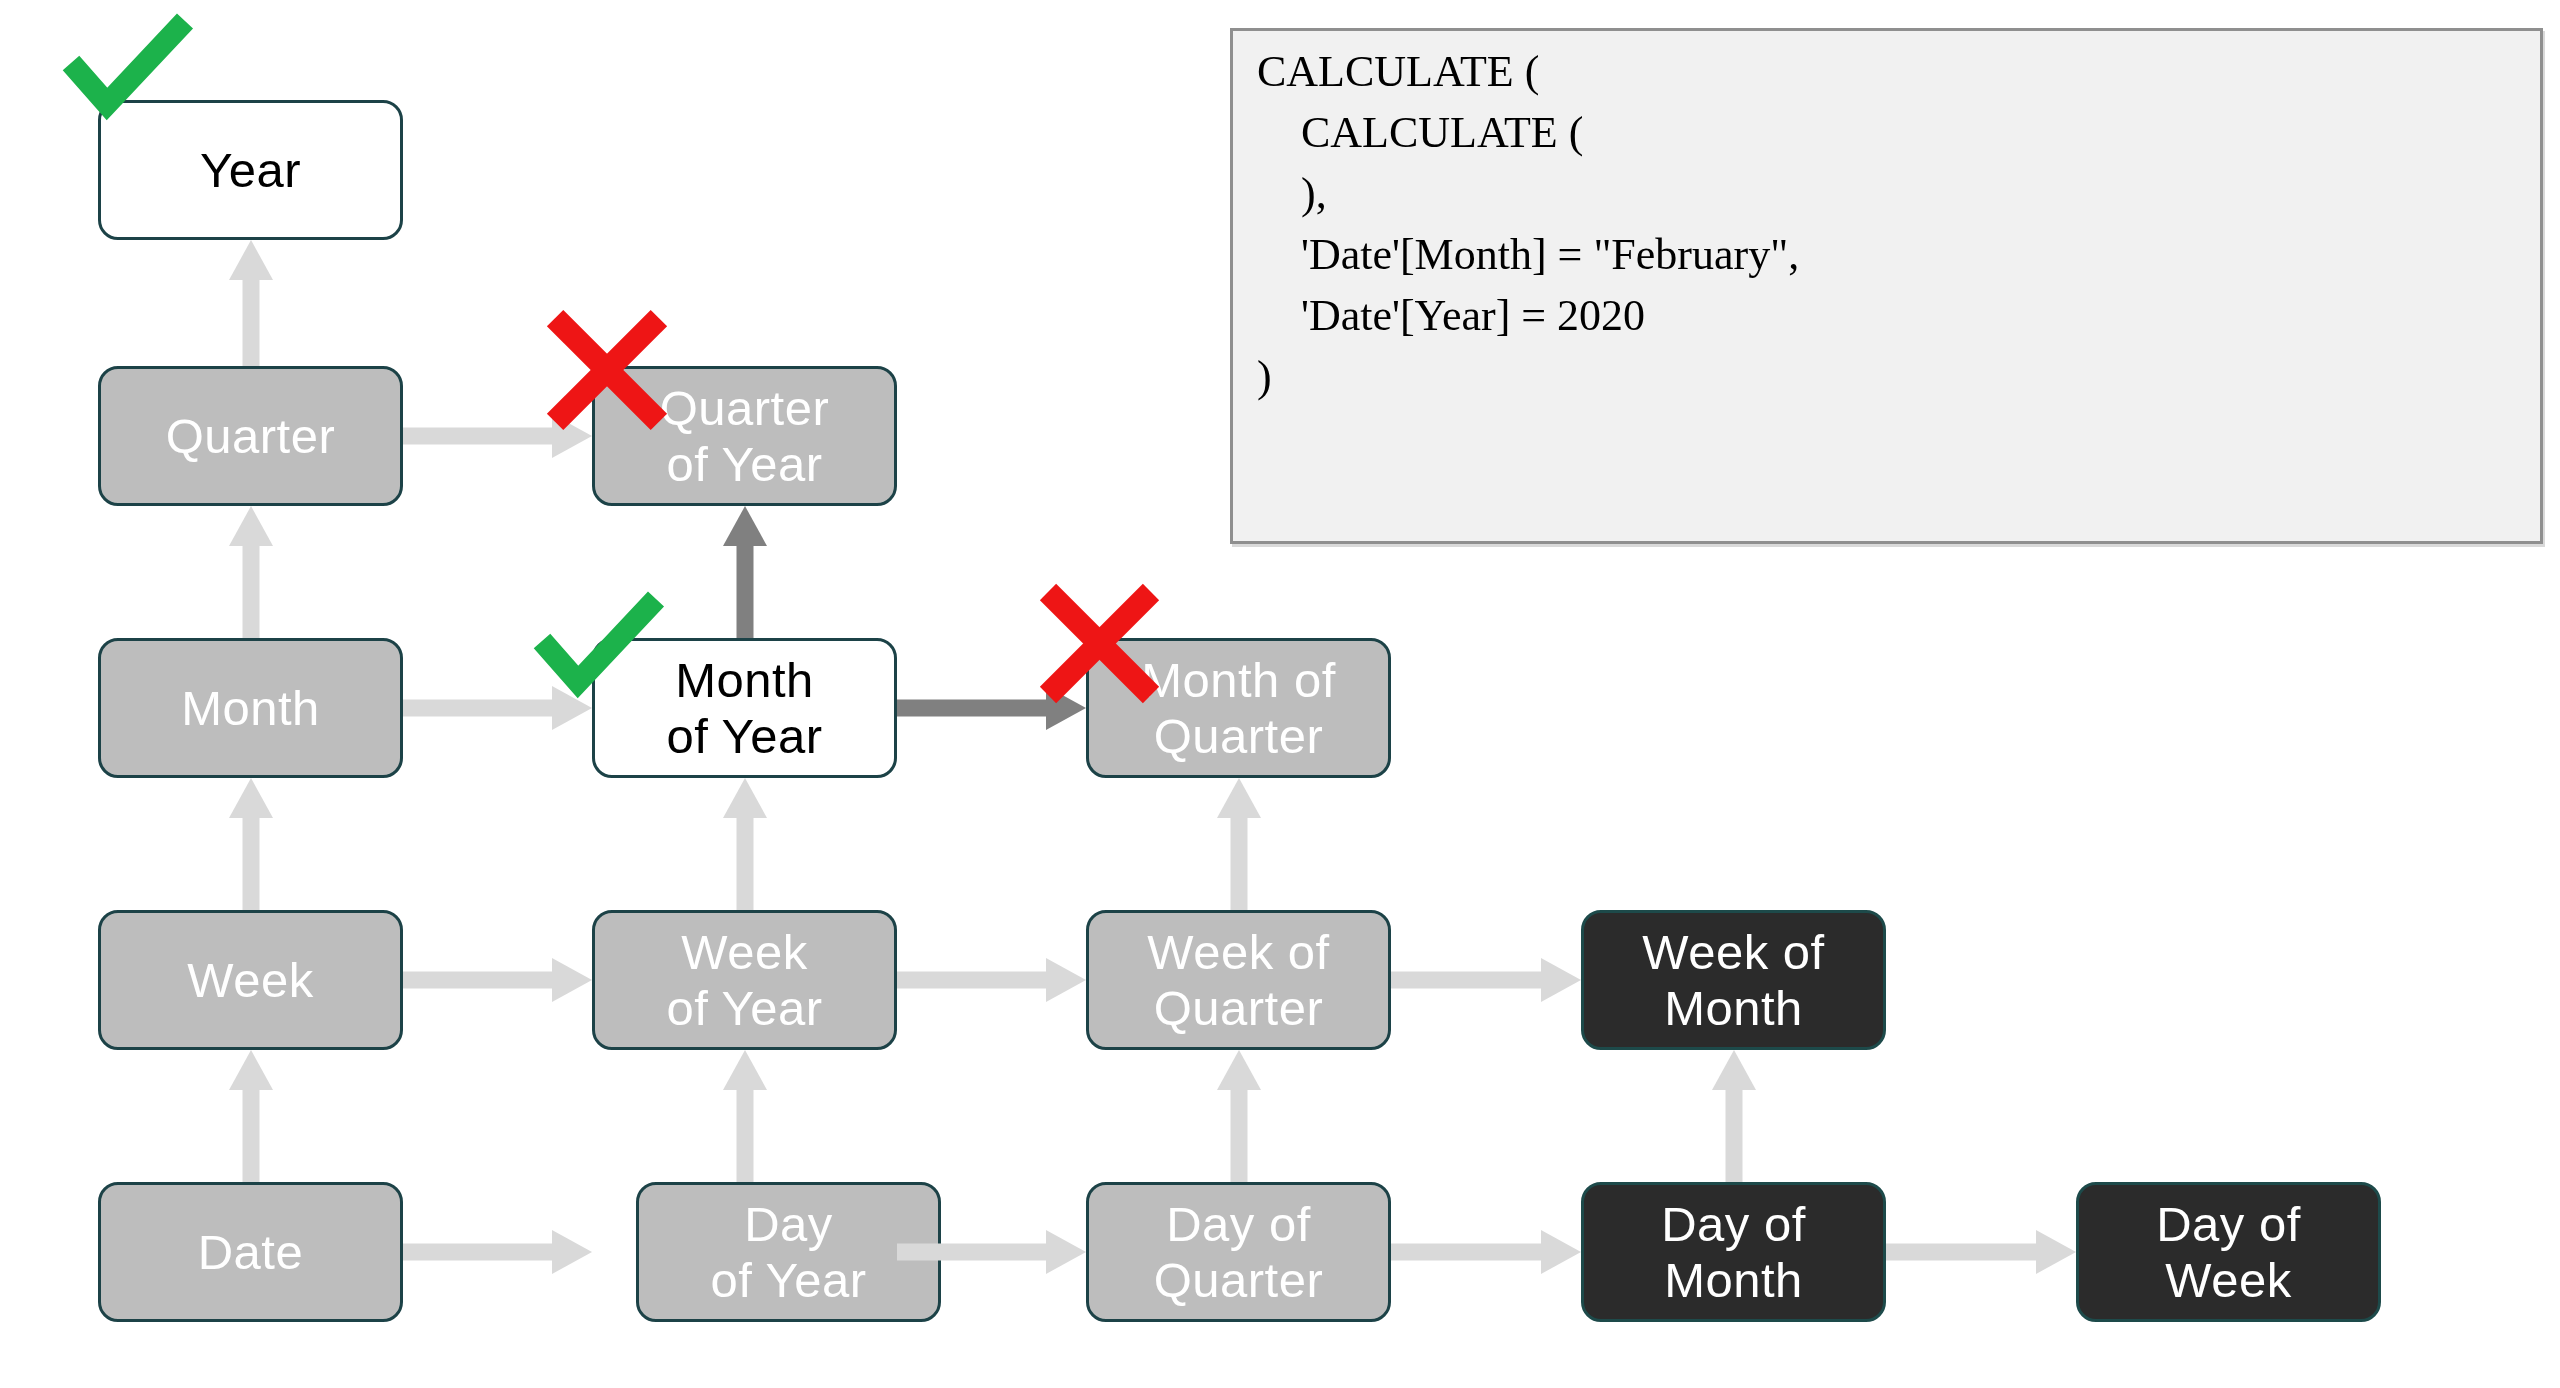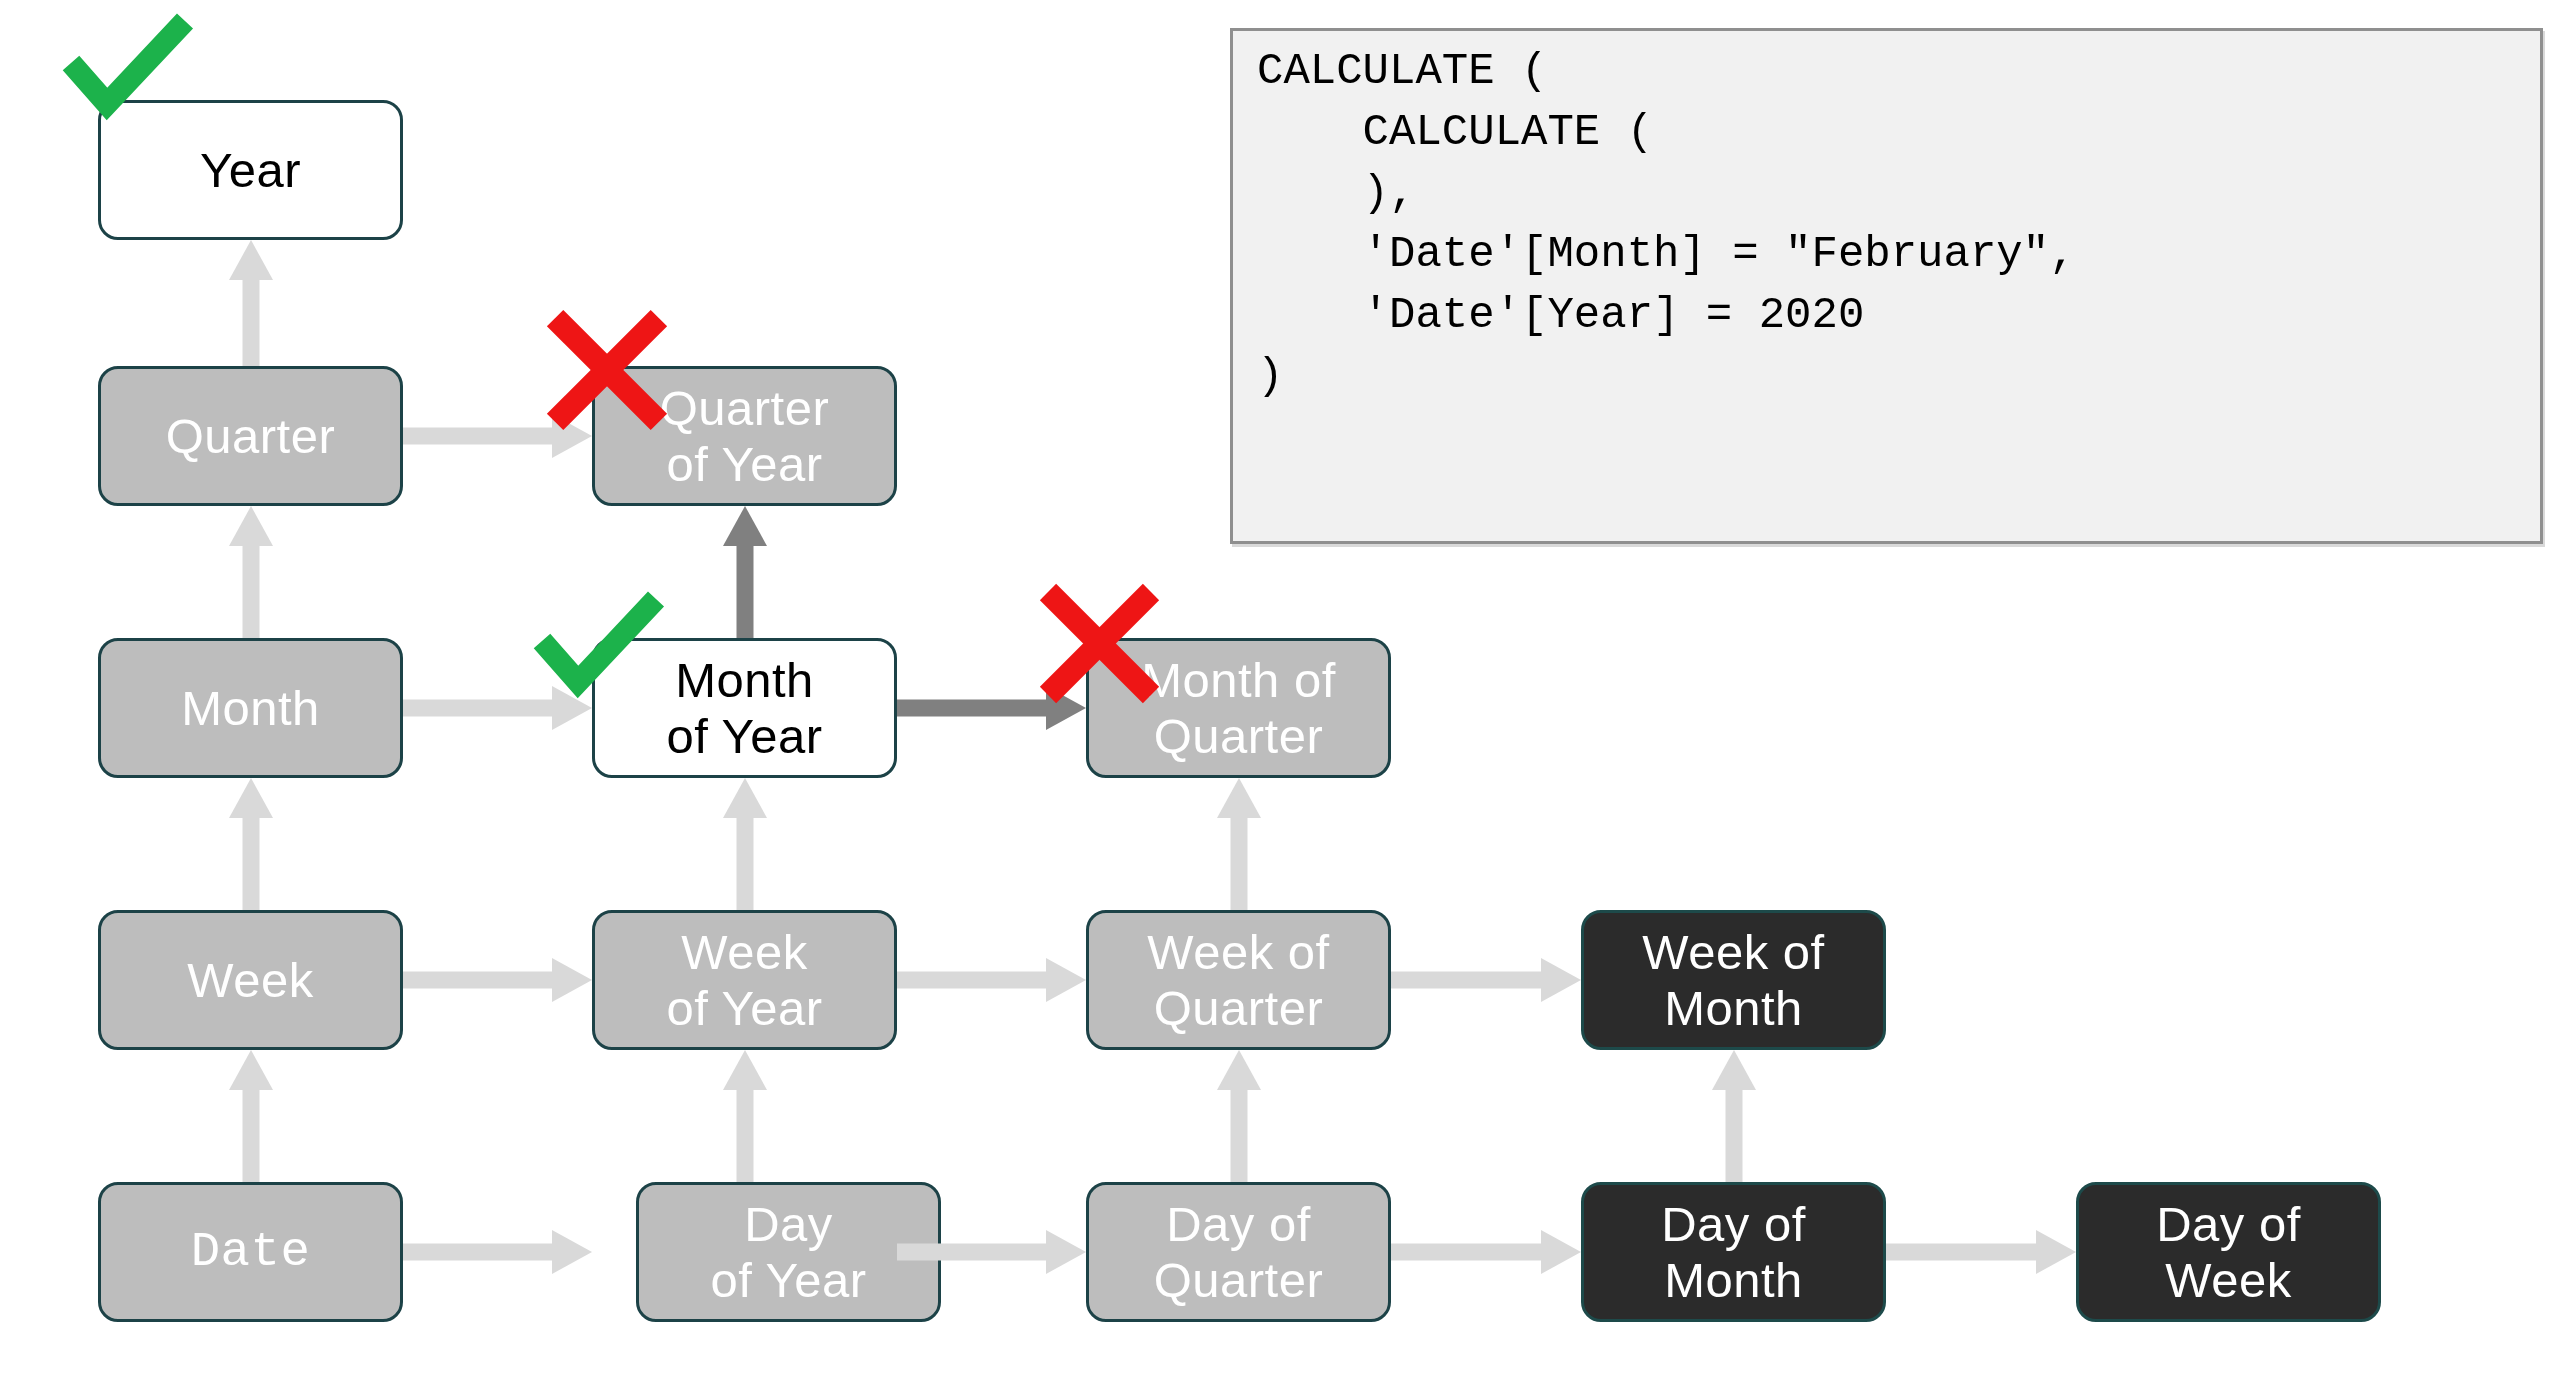--- a/index.html
+++ b/index.html
@@ -53,21 +53,21 @@
     position: absolute;
     left: 1230px;
     top: 28px;
     width: 1313px;
     height: 516px;
     box-sizing: border-box;
     background: var(--code-bg, #f1f1f1);
     border: 3px solid var(--code-border, #8f8f8f);
     box-shadow: 2px 3px 0 rgba(0,0,0,0.15);
     padding: 10px 24px;
-    font-family: Liberation Mono, monospace;
+    font-family: Liberation Serif, serif;
     font-size: 44px;
     line-height: 61px;
     color: var(--code-text, #000000);
   }
   .code-line { white-space: pre; }
   .code-line .kw {
     color: var(--code-keyword-blue, #1274c5);
     font-weight: bold;
   }
 </style>
@@ -81,21 +81,21 @@
       </div>
       <div class="box gray" style="left: 98px; top: 366px;">
         <div>Quarter</div>
       </div>
       <div class="box gray" style="left: 98px; top: 638px;">
         <div>Month</div>
       </div>
       <div class="box gray" style="left: 98px; top: 910px;">
         <div>Week</div>
       </div>
-      <div class="box gray" style="left: 98px; top: 1182px; font-family: Liberation Mono, monospace;">
+      <div class="box gray" style="left: 98px; top: 1182px;">
         <div>Date</div>
       </div>
       <div class="box gray" style="left: 592px; top: 366px;">
         <div>Quarter</div>
         <div>of Year</div>
       </div>
       <div class="box white" style="left: 592px; top: 638px;">
         <div>Month</div>
         <div>of Year</div>
       </div>

